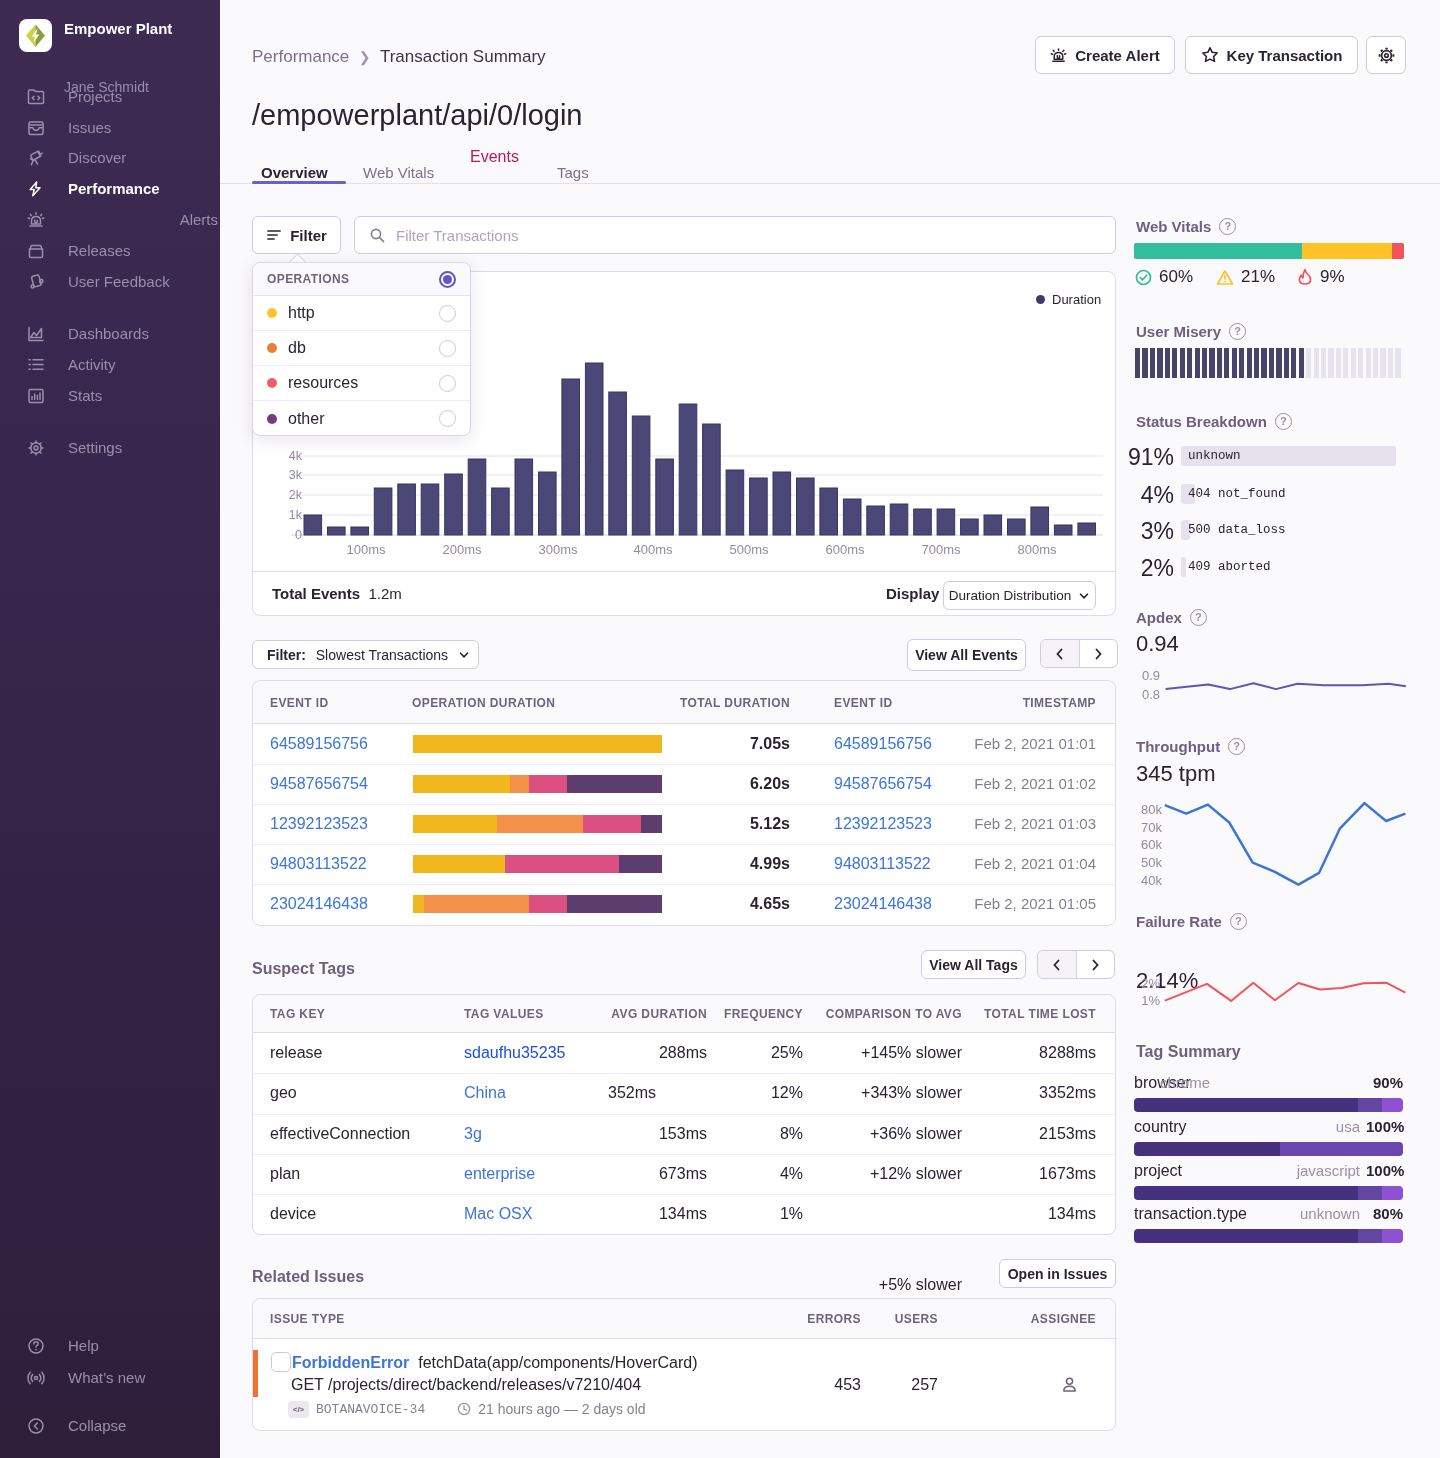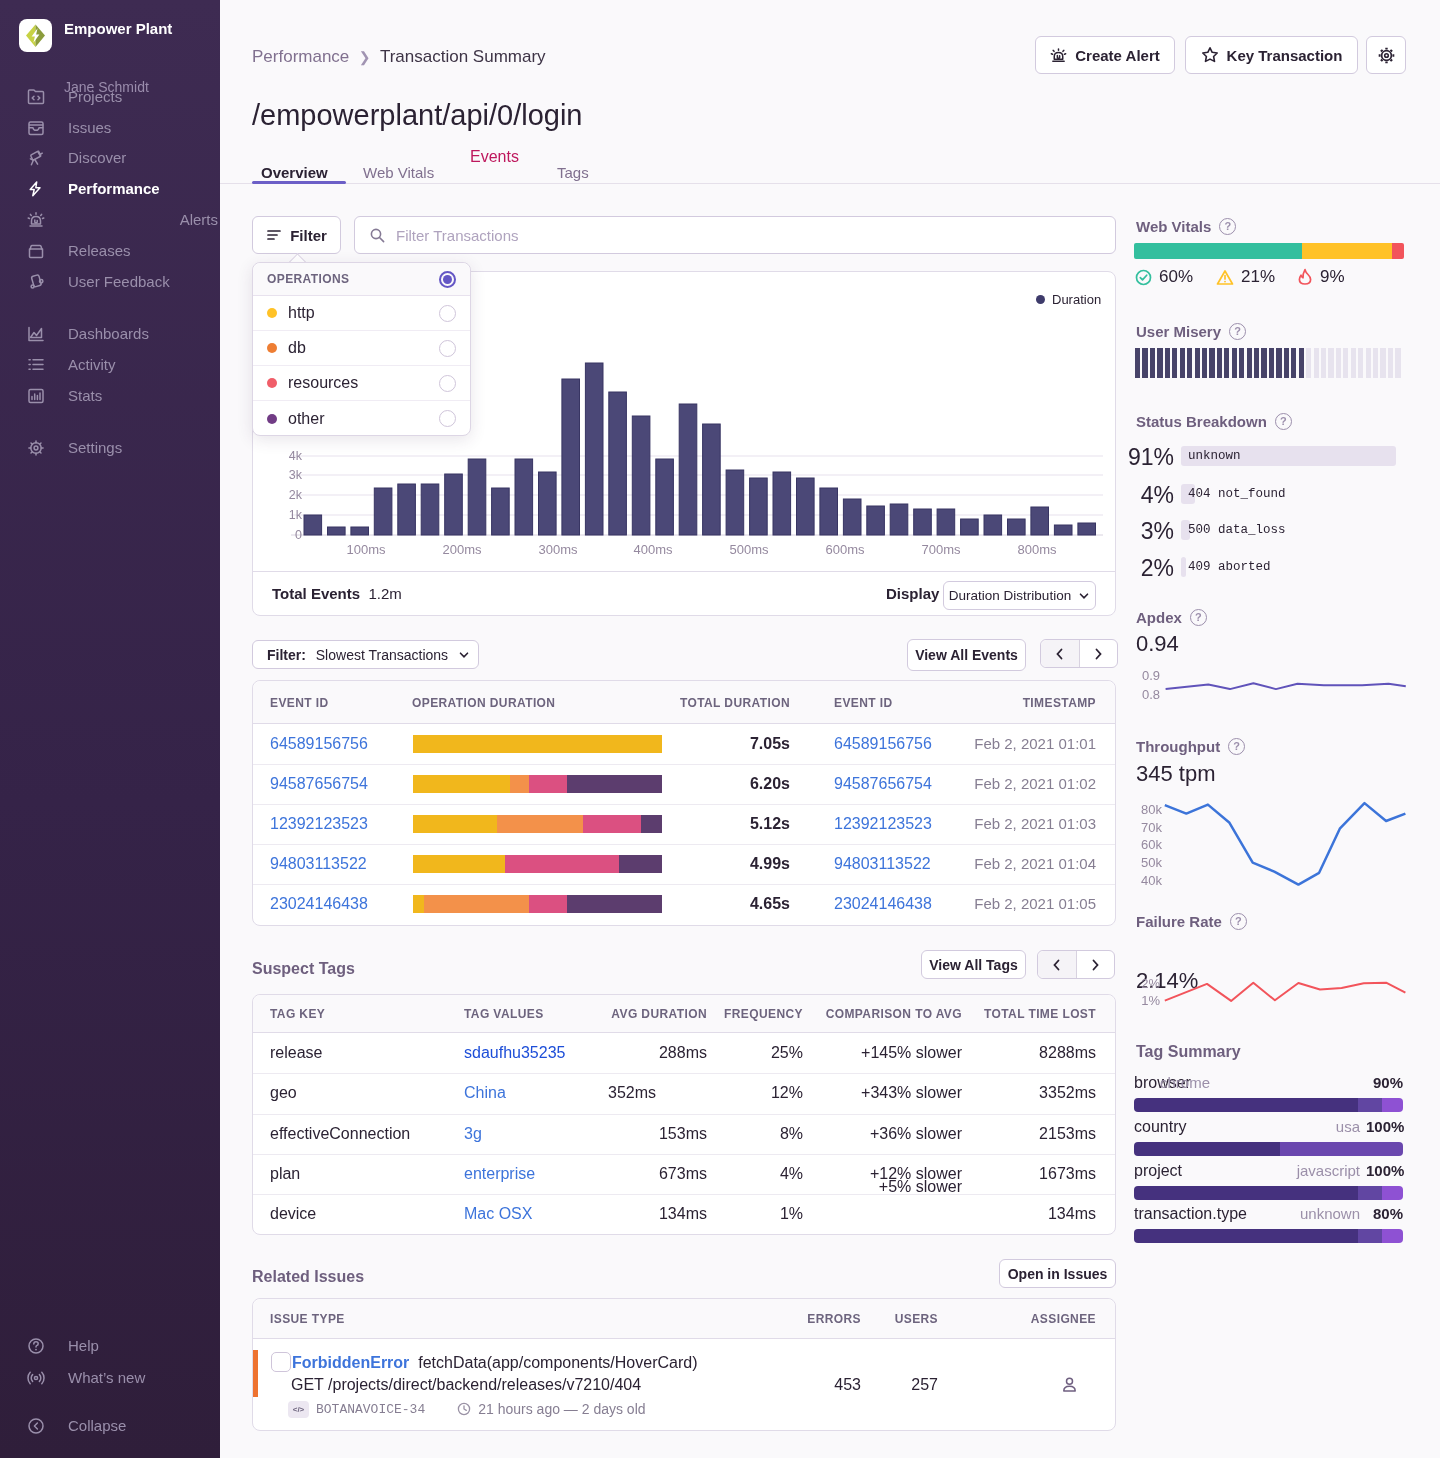--- a/index.html
+++ b/index.html
@@ -383,21 +383,21 @@
 <div class="b" style="position:absolute;left:464px;top:1165px;width:150px;height:18px;font-size:16px;color:#3D74DB;line-height:18px;">enterprise</div>
 <div class="b" style="position:absolute;left:557px;top:1165px;width:150px;height:18px;font-size:16px;color:#2B2233;text-align:right;line-height:18px;">673ms</div>
 <div class="b" style="position:absolute;left:683px;top:1165px;width:120px;height:18px;font-size:16px;color:#2B2233;text-align:right;line-height:18px;">4%</div>
 <div class="b" style="position:absolute;left:782px;top:1165px;width:180px;height:18px;font-size:16px;color:#2B2233;text-align:right;line-height:18px;">+12% slower</div>
 <div class="b" style="position:absolute;left:946px;top:1165px;width:150px;height:18px;font-size:16px;color:#2B2233;text-align:right;line-height:18px;">1673ms</div>
 <div class="b" style="position:absolute;left:253px;top:1194px;width:862px;height:0px;border-top:1px solid #EDEAF1;"></div>
 <div class="b" style="position:absolute;left:270px;top:1205px;width:190px;height:18px;font-size:16px;color:#2B2233;line-height:18px;">device</div>
 <div class="b" style="position:absolute;left:464px;top:1205px;width:150px;height:18px;font-size:16px;color:#3D74DB;line-height:18px;">Mac OSX</div>
 <div class="b" style="position:absolute;left:557px;top:1205px;width:150px;height:18px;font-size:16px;color:#2B2233;text-align:right;line-height:18px;">134ms</div>
 <div class="b" style="position:absolute;left:683px;top:1205px;width:120px;height:18px;font-size:16px;color:#2B2233;text-align:right;line-height:18px;">1%</div>
-<div class="b" style="position:absolute;left:782px;top:1178px;width:180px;height:18px;font-size:16px;color:#2B2233;text-align:right;line-height:18px;">+5% slower</div>
+<div class="b" style="position:absolute;left:782px;top:1276px;width:180px;height:18px;font-size:16px;color:#2B2233;text-align:right;line-height:18px;">+5% slower</div>
 <div class="b" style="position:absolute;left:946px;top:1205px;width:150px;height:18px;font-size:16px;color:#2B2233;text-align:right;line-height:18px;">134ms</div>
 <div class="b" style="position:absolute;left:252px;top:1268px;width:200px;height:18px;font-size:16px;font-weight:bold;color:#6E5F7E;">Related Issues</div>
 <div class="btn" style="position:absolute;left:999px;top:1259px;width:117px;height:29px;font-size:14px;">Open in Issues</div>
 <div class="panel" style="position:absolute;left:252px;top:1298px;width:864px;height:133px;"></div>
 <div class="b" style="position:absolute;left:253px;top:1299px;width:862px;height:40px;background:#FAF9FB;border-radius:8px 8px 0 0;border-bottom:1px solid #E0DBE8;"></div>
 <div class="b hdrlbl" style="position:absolute;left:270px;top:1312px;width:140px;height:14px;text-align:left;line-height:14px;">ISSUE TYPE</div>
 <div class="b hdrlbl" style="position:absolute;left:711px;top:1312px;width:150px;height:14px;text-align:right;line-height:14px;">ERRORS</div>
 <div class="b hdrlbl" style="position:absolute;left:818px;top:1312px;width:120px;height:14px;text-align:right;line-height:14px;">USERS</div>
 <div class="b hdrlbl" style="position:absolute;left:946px;top:1312px;width:150px;height:14px;text-align:right;line-height:14px;">ASSIGNEE</div>
 <div class="b" style="position:absolute;left:253px;top:1350px;width:5px;height:47px;background:#EE7330;"></div>

